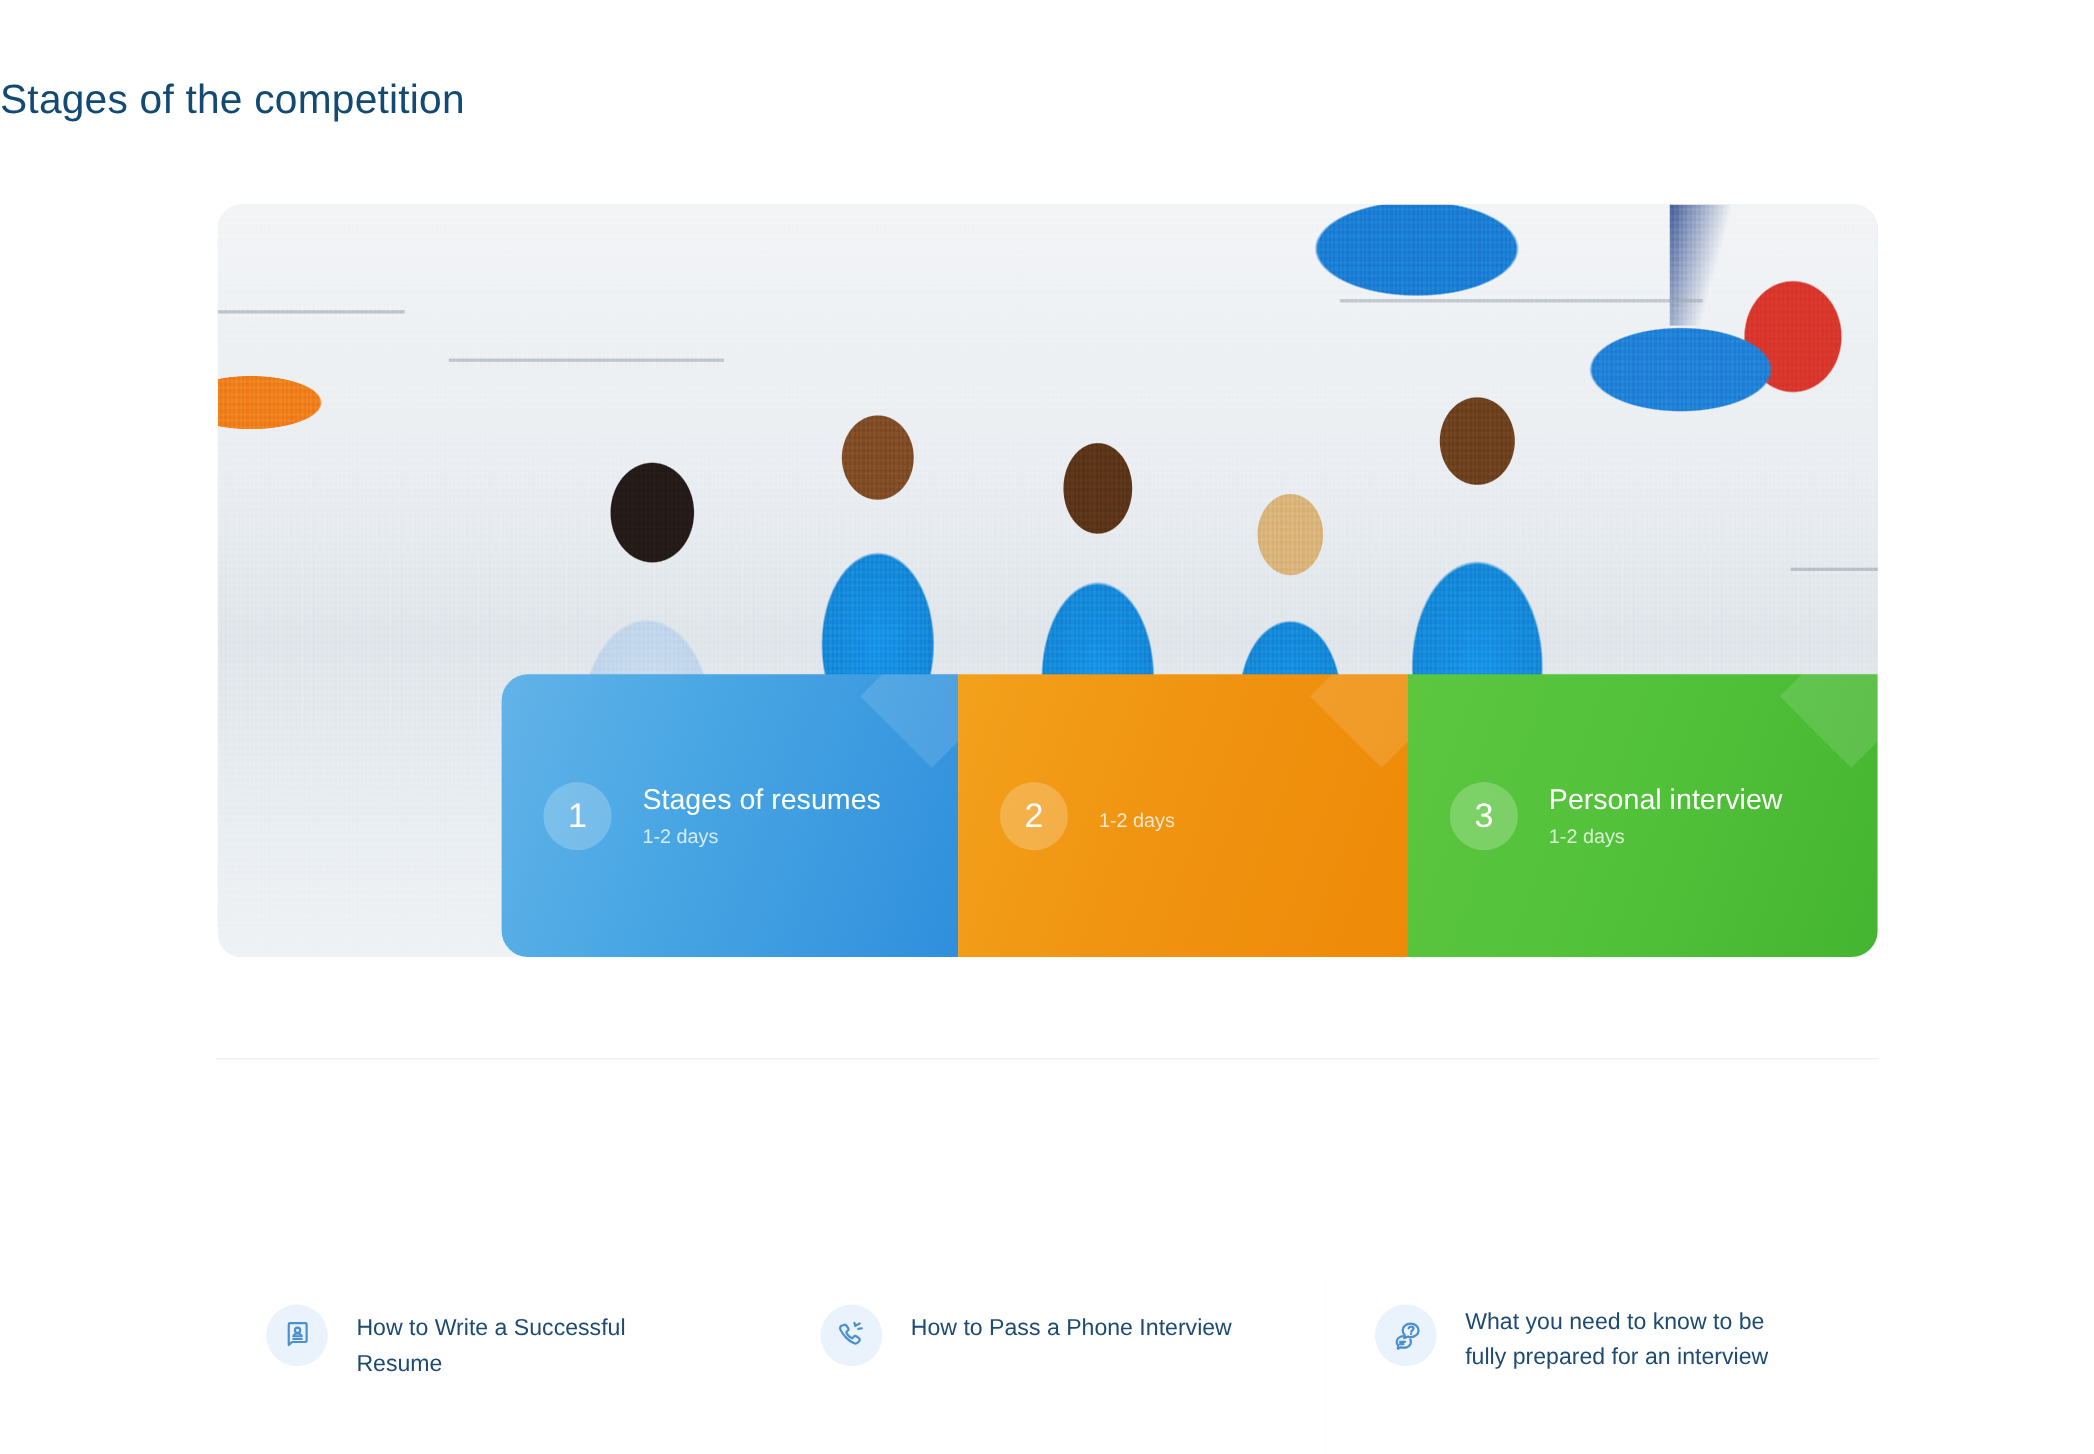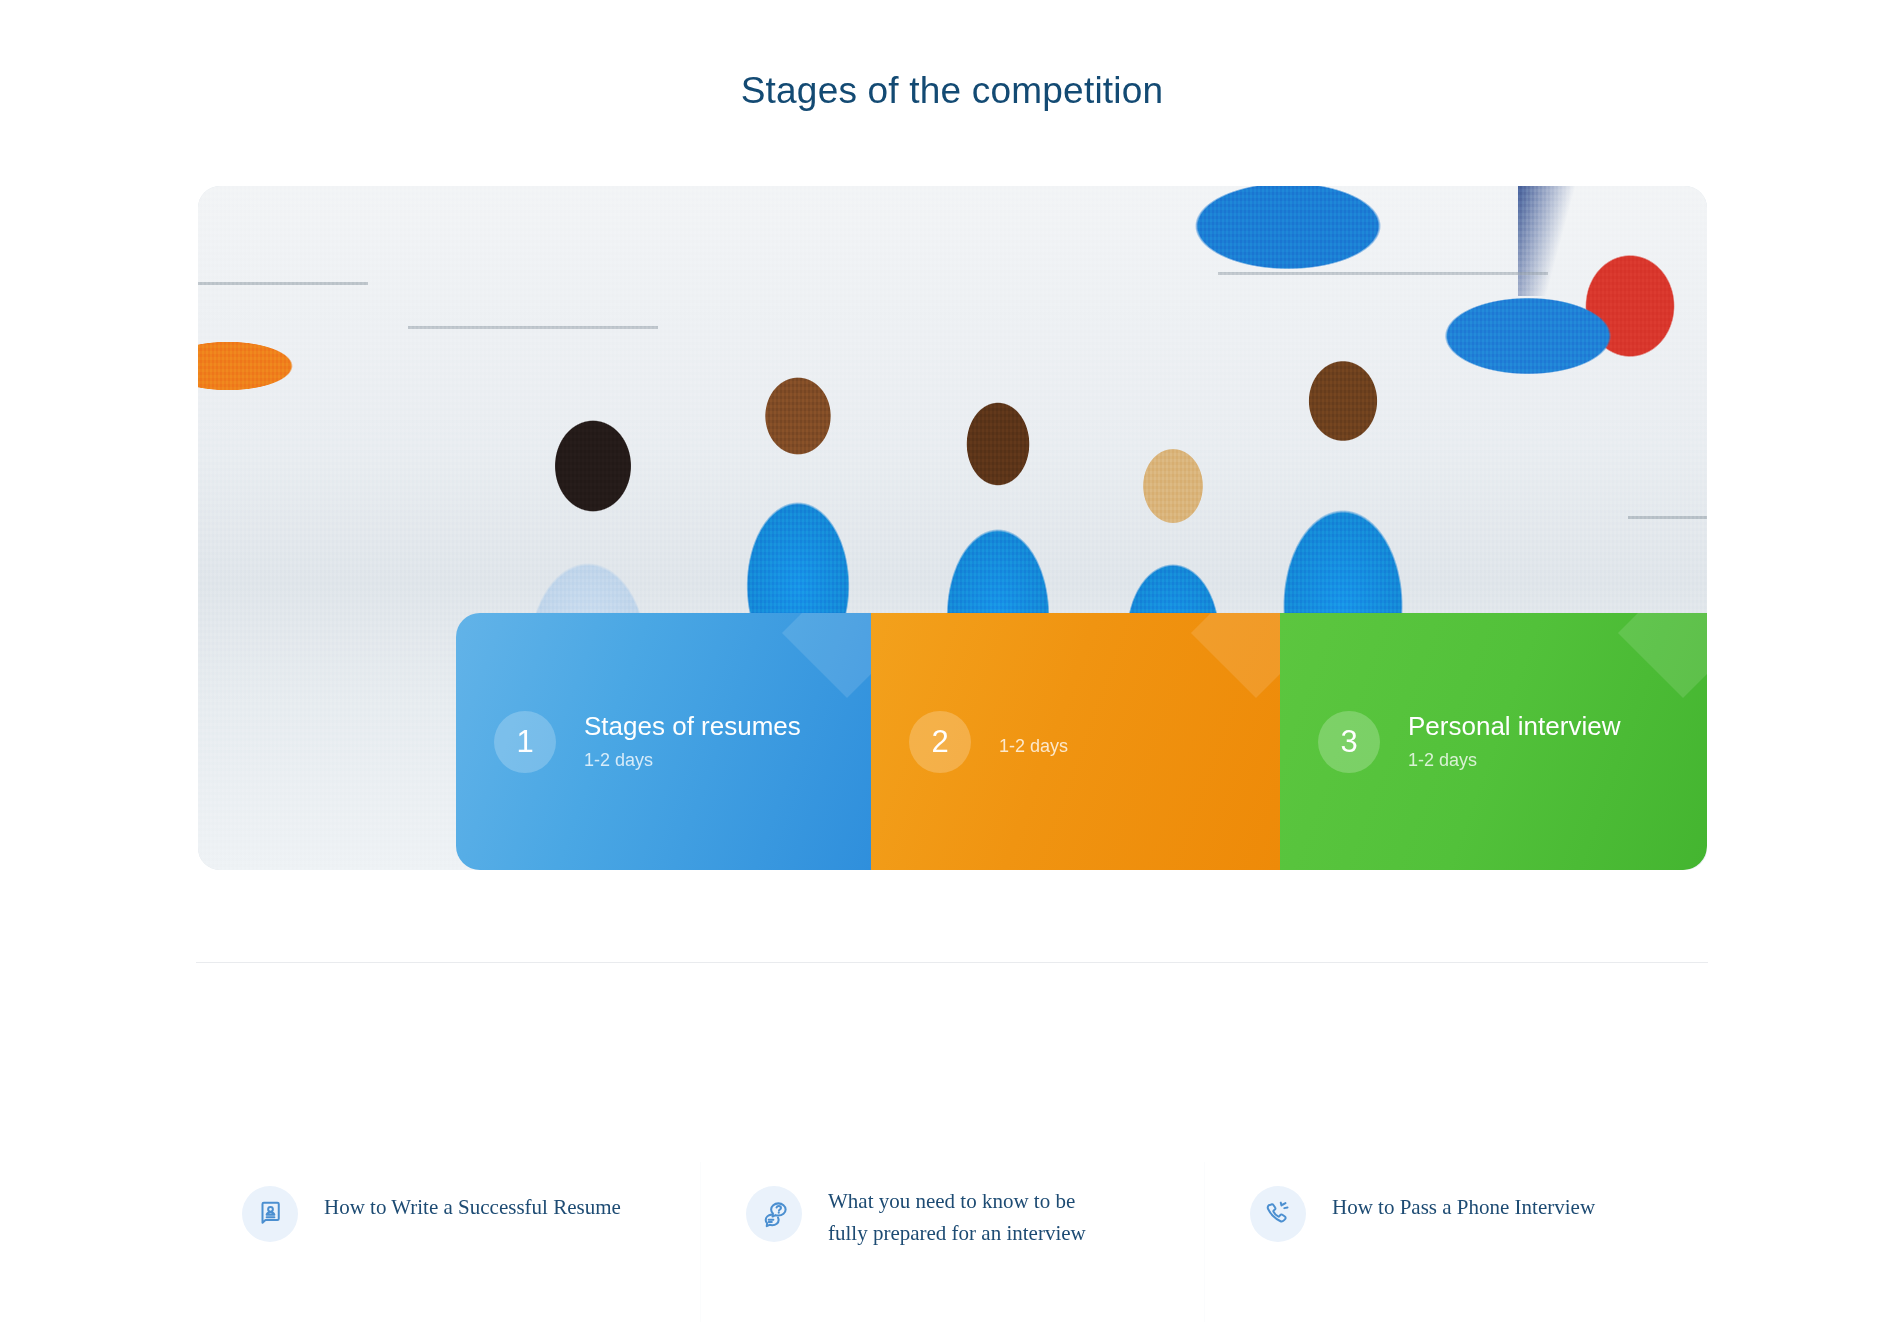--- a/index.html
+++ b/index.html
@@ -18,21 +18,20 @@
     width: 1904px;
     height: 1322px;
     background: #ffffff;
   }
 
   
   .section-title {
     position: absolute;
     left: 0;
     width: 1904px;
-    text-align: center;
     color: #134a73;
     font-weight: 400;
     letter-spacing: 0.2px;
     white-space: nowrap;
   }
   #stages-title { top: 70px;  font-size: 37px; }
   #advice-title { top: 1042px; font-size: 42px; }
 
   
   #stages-block {
@@ -185,21 +184,20 @@
     width: 1512px;
     height: 166px;
     display: flex;
   }
   .advice-card {
     flex: 1 1 0;
     display: flex;
     align-items: flex-start;
     padding: 30px 34px 0 46px;
     position: relative;
-    font-family: Liberation Serif, serif;
   }
   .advice-card + .advice-card::before {
     content: "";
     position: absolute;
     left: 0;
     top: 6px;
     bottom: 0;
     width: 1px;
     background: #fbfcfd;
   }
@@ -275,43 +273,43 @@
     <a class="advice-card" id="advice-card-1" href="#" style="text-decoration:none;">
       <span class="advice-icon">
         <svg width="30" height="30" viewBox="0 0 24 24" fill="none" stroke="#4b8fd0" stroke-width="1.6" stroke-linecap="round" stroke-linejoin="round">
           <path d="M18 3H7a1 1 0 0 0-1 1v15l2.4-2.2H18a1 1 0 0 0 1-1V4a1 1 0 0 0-1-1z"></path>
           <circle cx="12.4" cy="8.2" r="1.9"></circle>
           <path d="M9.3 12.6c.4-1.3 1.6-2 3.1-2s2.7.7 3.1 2z"></path>
           <path d="M9.3 14.6h6.2"></path>
         </svg>
       </span>
       <span class="advice-label">How to Write a Successful Resume</span>
+    </a>
+
+    <a class="advice-card" id="advice-card-2" href="#" style="text-decoration:none;">
+      <span class="advice-icon">
+        <svg width="30" height="30" viewBox="0 0 24 24" fill="none" stroke="#4b8fd0" stroke-width="1.6" stroke-linecap="round" stroke-linejoin="round">
+          <path d="M6.2 4.6c.6-.6 1.6-.5 2.1.2l1.4 2c.4.5.3 1.2-.2 1.6l-.9.8c-.3.3-.4.7-.2 1 .8 1.6 2.1 2.9 3.7 3.7.3.2.8.1 1-.2l.8-.9c.4-.5 1.1-.6 1.6-.2l2 1.4c.7.5.8 1.5.2 2.1l-1 1c-.8.8-2 1-3 .5-2.1-1-4-2.4-5.6-4-1.6-1.6-3-3.5-4-5.6-.5-1-.3-2.2.5-3z"></path>
+          <path d="M15.6 4.6l2.4-1.3"></path>
+          <path d="M17 7.3l2.6-.5"></path>
+          <path d="M14.2 2.9l.6 2.3"></path>
+        </svg>
+      </span>
+      <span class="advice-label">How to Pass a Phone Interview</span>
     </a>
 
     <a class="advice-card" id="advice-card-3" href="#" style="text-decoration:none;">
       <span class="advice-icon">
         <svg width="31" height="31" viewBox="0 0 24 24" fill="none" stroke="#4b8fd0" stroke-width="1.6" stroke-linecap="round" stroke-linejoin="round">
           <path d="M20.6 8.1c0-2.6-2.5-4.7-5.6-4.7S9.4 5.5 9.4 8.1c0 1.2.5 2.3 1.4 3.1l-.3 2.4 2.3-1.1c.7.2 1.4.3 2.2.3 3.1 0 5.6-2.1 5.6-4.7z"></path>
           <path d="M13.6 6.6c.2-.7.9-1.2 1.7-1.2.9 0 1.7.6 1.7 1.5 0 1.1-1.3 1.2-1.5 2.1"></path>
           <path d="M15.3 10.5v.05"></path>
           <path d="M9.6 12.1c-2.5.3-4.4 2-4.4 4.1 0 1 .4 1.9 1.1 2.6l-.3 2.2 2.2-1c.6.2 1.3.3 2 .3 2.8 0 5-1.8 5-4.1 0-.6-.2-1.2-.5-1.8"></path>
           <path d="M7.5 16.1h3.6"></path>
           <path d="M7.5 17.8h2.4"></path>
         </svg>
       </span>
       <span class="advice-label">What you need to know to be fully prepared for an interview</span>
     </a>
 
-    <a class="advice-card" id="advice-card-2" href="#" style="text-decoration:none;">
-      <span class="advice-icon">
-        <svg width="30" height="30" viewBox="0 0 24 24" fill="none" stroke="#4b8fd0" stroke-width="1.6" stroke-linecap="round" stroke-linejoin="round">
-          <path d="M6.2 4.6c.6-.6 1.6-.5 2.1.2l1.4 2c.4.5.3 1.2-.2 1.6l-.9.8c-.3.3-.4.7-.2 1 .8 1.6 2.1 2.9 3.7 3.7.3.2.8.1 1-.2l.8-.9c.4-.5 1.1-.6 1.6-.2l2 1.4c.7.5.8 1.5.2 2.1l-1 1c-.8.8-2 1-3 .5-2.1-1-4-2.4-5.6-4-1.6-1.6-3-3.5-4-5.6-.5-1-.3-2.2.5-3z"></path>
-          <path d="M15.6 4.6l2.4-1.3"></path>
-          <path d="M17 7.3l2.6-.5"></path>
-          <path d="M14.2 2.9l.6 2.3"></path>
-        </svg>
-      </span>
-      <span class="advice-label">How to Pass a Phone Interview</span>
-    </a>
-
   </div>
 
 </div>
 
 </body></html>

